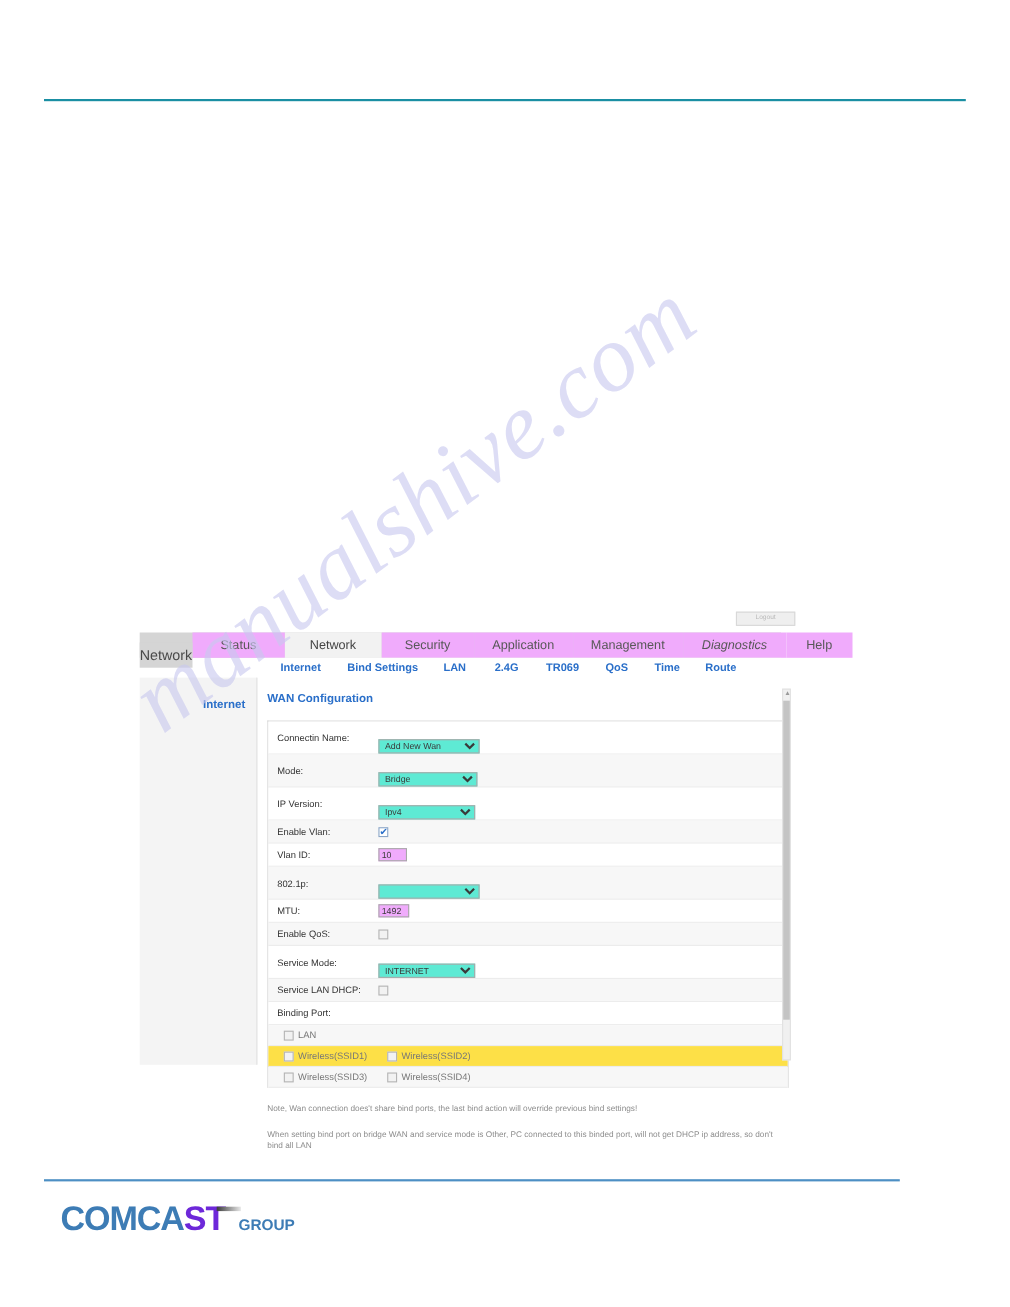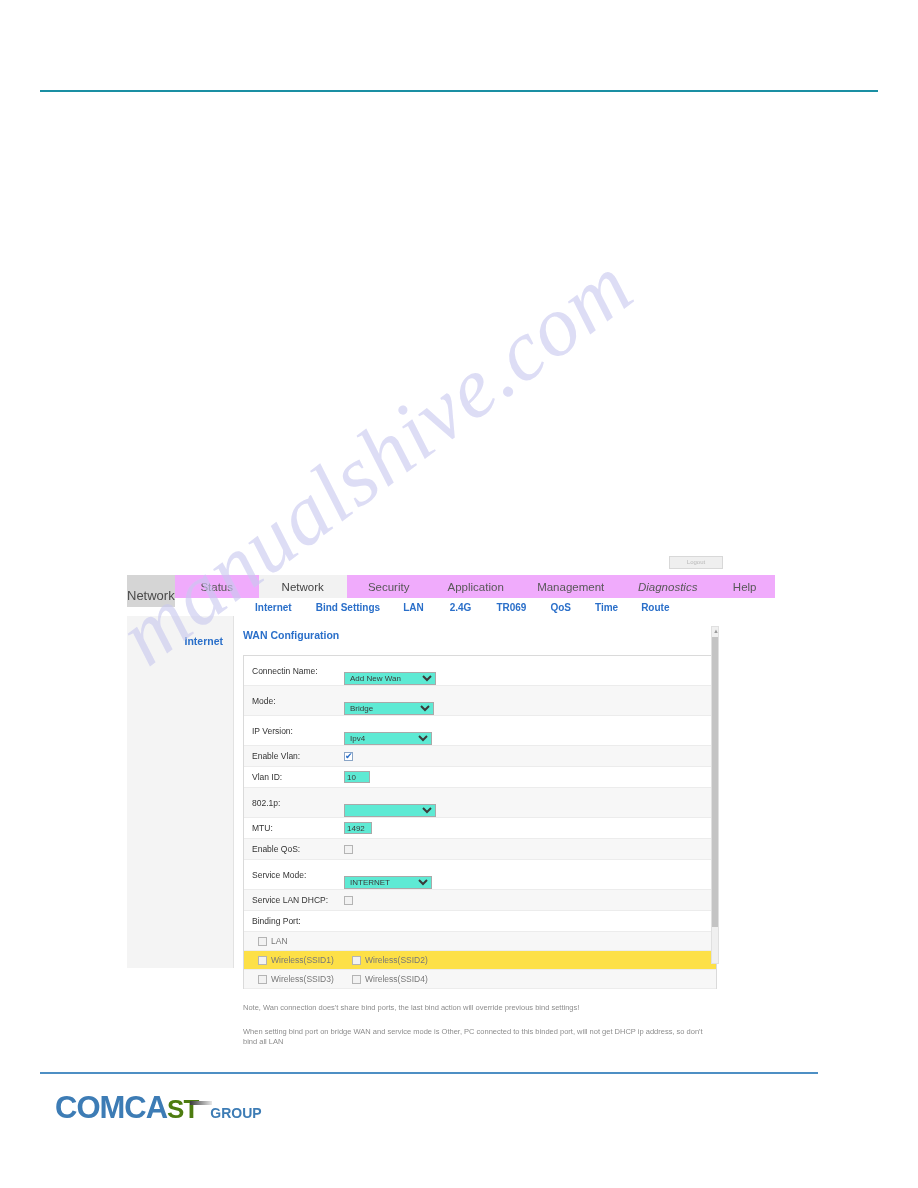--- a/index.html
+++ b/index.html
@@ -239,21 +239,21 @@
   select.w-ipv   { width: 88px; }
   select.w-8021p { width: 92px; }
   select.w-svc   { width: 88px; }
 
   input.ui-text {
     height: 12px;
     font-size: 8px;
     font-family: "Liberation Sans", sans-serif;
     color: #3a3a3a;
     border: 1px solid #a9a9a9;
-    background: #5eead4;
+    background: #f0abfc;
     padding: 0 2px;
     box-sizing: border-box;
   }
   input.w-vlan { width: 26px; }
   input.w-mtu  { width: 28px; }
 
   .cb {
     width: 9px;
     height: 9px;
     border: 1px solid #b4b4b4;
@@ -342,23 +342,23 @@
     z-index: 3;
   }
   .lg-comca {
     font-size: 31px;
     font-weight: bold;
     color: #3d7cb5;
     font-family: "Liberation Sans", sans-serif;
     letter-spacing: -1px;
   }
   .lg-st {
-    font-size: 26px;
+    font-size: 31px;
     font-weight: bold;
-    color: #4d7c0f;
+    color: #6d28d9;
     font-family: "Liberation Sans", sans-serif;
     letter-spacing: -1px;
     position: relative;
   }
   .lg-st::after {
     content: "";
     position: absolute;
     right: -14px;
     top: 7px;
     width: 22px;

